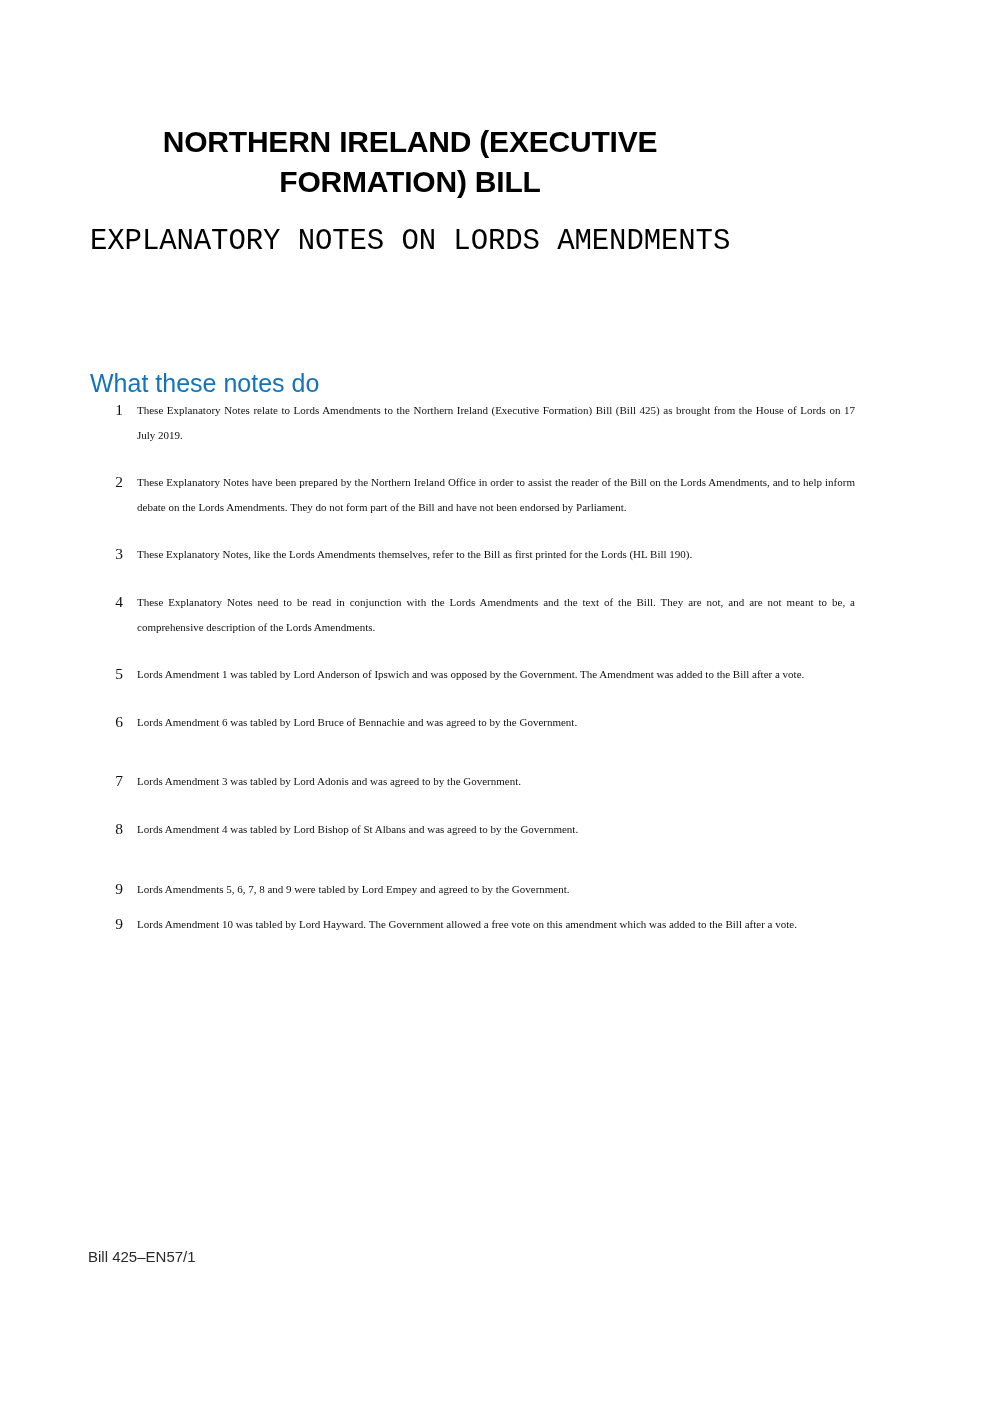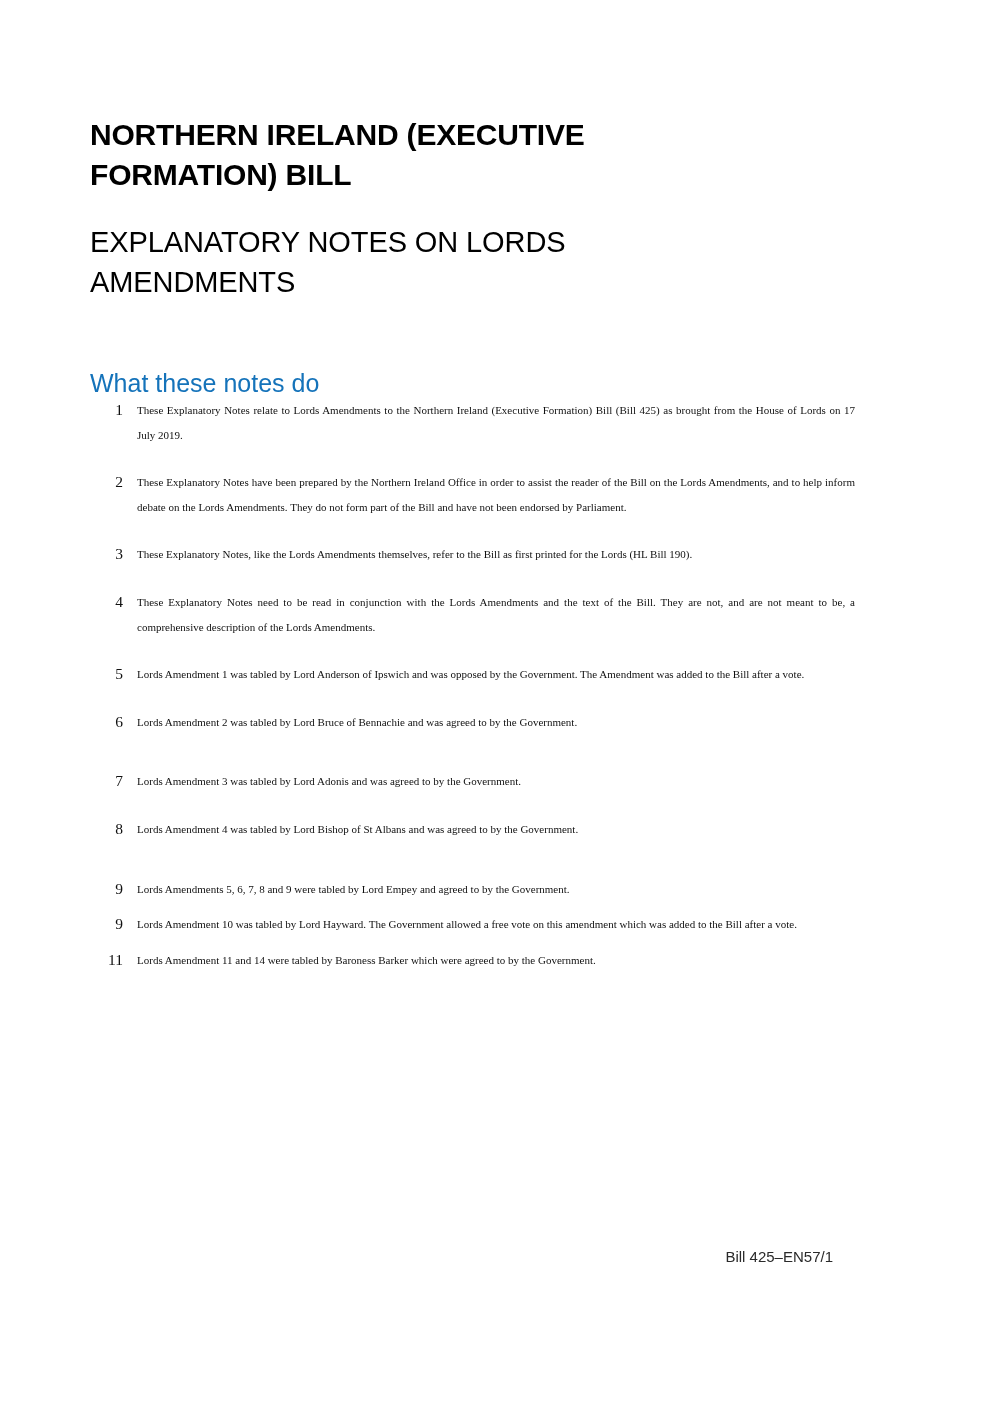--- a/index.html
+++ b/index.html
@@ -21,35 +21,36 @@
     left: 0; top: 0;
     width: 991px;
     height: 1401px;
     box-sizing: border-box;
   }
 
   
   .doc-title {
     position: absolute;
     left: 90px;
-    top: 95px;
+    top: 102px;
     width: 640px;
     font-family: "Liberation Sans", "DejaVu Sans", sans-serif;
     font-weight: bold;
     font-size: 30px;
     line-height: 40px;
     letter-spacing: -0.2px;
     color: #000000;
+    text-align: center;
   }
   .doc-subtitle {
     position: absolute;
     left: 90px;
     top: 198px;
     width: 660px;
-    font-family: Liberation Sans, sans-serif;
+    font-family: Liberation Mono, monospace;
     font-weight: normal;
     font-size: 29px;
     line-height: 40px;
     letter-spacing: -0.1px;
     color: #000000;
   }
 
   
   .section-heading {
     position: absolute;
@@ -101,21 +102,21 @@
     margin-top: 35px;
   }
 
   
   .footer {
     position: absolute;
     left: 88px;
     top: 1248px;
     width: 745px;
     display: flex;
-    justify-content: flex-end;
+    justify-content: flex-start;
     align-items: baseline;
     font-family: "Liberation Sans", "DejaVu Sans", sans-serif;
     font-size: 15px;
     color: #2a2a2a;
   }
 </style>
 </head>
 <body>
 
 <div class="page">
@@ -142,42 +143,38 @@
       <div class="note-item">
         <span class="note-num">4</span>
         <span class="note-text">These Explanatory Notes need to be read in conjunction with the Lords Amendments and the text of the Bill. They are not, and are not meant to be, a comprehensive description of the Lords Amendments.</span>
       </div>
       <div class="note-item">
         <span class="note-num">5</span>
         <span class="note-text">Lords Amendment 1 was tabled by Lord Anderson of Ipswich and was opposed by the Government. The Amendment was added to the Bill after a vote.</span>
       </div>
       <div class="note-item">
         <span class="note-num">6</span>
-        <span class="note-text">Lords Amendment 2 was tabled by Lord Bruce of Bennachie and was agreed to by the Government.</span>
+        <span class="note-text">Lords Amendment 6 was tabled by Lord Bruce of Bennachie and was agreed to by the Government.</span>
       </div>
       <div class="note-item ragged">
         <span class="note-num">7</span>
         <span class="note-text">Lords Amendment 3 was tabled by Lord Adonis and was agreed to by the Government.</span>
       </div>
       <div class="note-item">
         <span class="note-num">8</span>
         <span class="note-text">Lords Amendment 4 was tabled by Lord Bishop of St Albans and was agreed to by the Government.</span>
       </div>
       <div class="note-item tight ragged">
         <span class="note-num">9</span>
         <span class="note-text">Lords Amendments 5, 6, 7, 8 and 9 were tabled by Lord Empey and agreed to by the Government.</span>
       </div>
       <div class="note-item tight">
         <span class="note-num">9</span>
         <span class="note-text">Lords Amendment 10 was tabled by Lord Hayward. The Government allowed a free vote on this amendment which was added to the Bill after a vote.</span>
       </div>
-      <div class="note-item tight">
-        <span class="note-num">11</span>
-        <span class="note-text">Lords Amendment 11 and 14 were tabled by Baroness Barker which were agreed to by the Government.</span>
-      </div>
     </div>
 
   <div class="footer">
     <span>Bill 425–EN</span>
     <span>57/1</span>
   </div>
 
 </div>
 
 </body></html>

